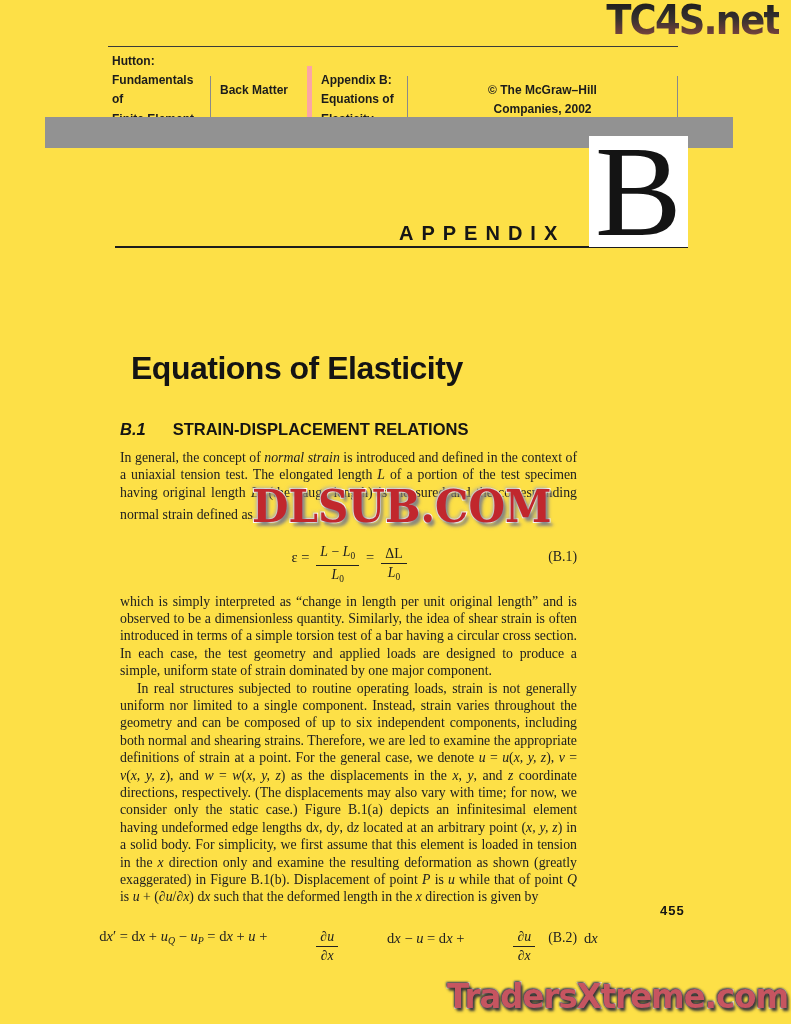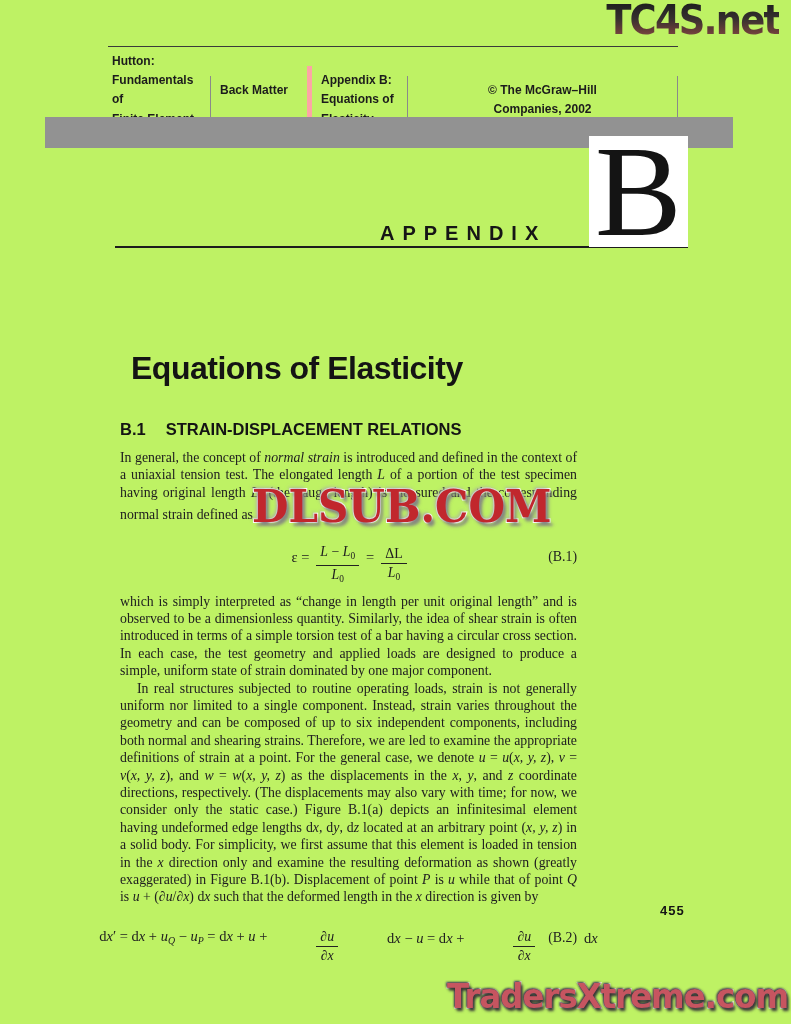--- a/index.html
+++ b/index.html
@@ -1,18 +1,18 @@
 <!DOCTYPE html>
 <html><head>
 <meta charset="utf-8">
 <style>
   * { margin:0; padding:0; box-sizing:border-box; }
   html,body { background:#fff; }
   .page {
-    position:relative; width:791px; height:1024px; background:#bef264;
+    position:relative; width:791px; height:1024px; background:#fde047;
     font-family:"Liberation Serif", serif; color:#1f1f1f; overflow:hidden;
   }
 
   
   .wm-top {
     position:absolute; top:0px; right:12px;
     font-family:"DejaVu Sans", sans-serif; font-weight:700;
     font-size:41px; letter-spacing:-2px; line-height:1;
     display:inline-block; transform:scaleX(0.9); transform-origin:100% 0;
     background:linear-gradient(180deg,#1f1f1f 8%,#35302e 45%,#6b3f3a 78%,#8c5a50 100%);
@@ -31,42 +31,42 @@
   .hc2 { width:97px;  padding-left:9px; border-left:1px solid #8a8a8a; }
   .hc3 { width:100px; padding-left:9px; border-left:5px solid #fca5a5; }
   .hc4 { flex:1; text-align:center; border-left:1px solid #8a8a8a; border-right:1px solid #8a8a8a; }
 
   
   .gray-bar { position:absolute; left:45px; top:117px; width:688px; height:31px; background:#929292; }
 
   
   .appendix-rule { position:absolute; left:115px; top:246px; width:573px; height:2px; background:#1c1c1c; }
   .appendix-label {
-    position:absolute; left:380px; top:223px;
+    position:absolute; left:399px; top:223px;
     font-family:"Liberation Sans", sans-serif; font-weight:bold;
     font-size:20px; letter-spacing:8px; color:#161616; line-height:1;
   }
   .appendix-letter {
     position:absolute; left:589px; top:136px;
     font-family:"Liberation Serif", serif; font-size:130px; line-height:0.85;
     color:#141414; background:#fff; padding:0 6px;
   }
 
   
   .title {
     position:absolute; left:119px; top:350px;
     font-family:"Liberation Sans", sans-serif; font-weight:bold;
     font-size:32px; letter-spacing:-0.5px; color:#141414;margin-left:12px;
   }
   .section-heading {
     position:absolute; left:120px; top:420px;
     font-family:"Liberation Sans", sans-serif; font-weight:bold;
     font-size:16.5px; color:#141414;
   }
-  .section-heading .sec-num { margin-right:20px; }
+  .section-heading .sec-num { margin-right:27px;font-style:italic; }
 
   
   .body-col {
     position:absolute; left:120px; top:449px; width:457px;
     font-size:13.8px; line-height:17.4px; text-align:justify; color:#202020;
   }
   .para { margin:0; }
   .para.indent { text-indent:17px; }
   .seg-i { font-style:italic; }
   .seg-sub  { font-size:0.68em; vertical-align:-0.28em; }

